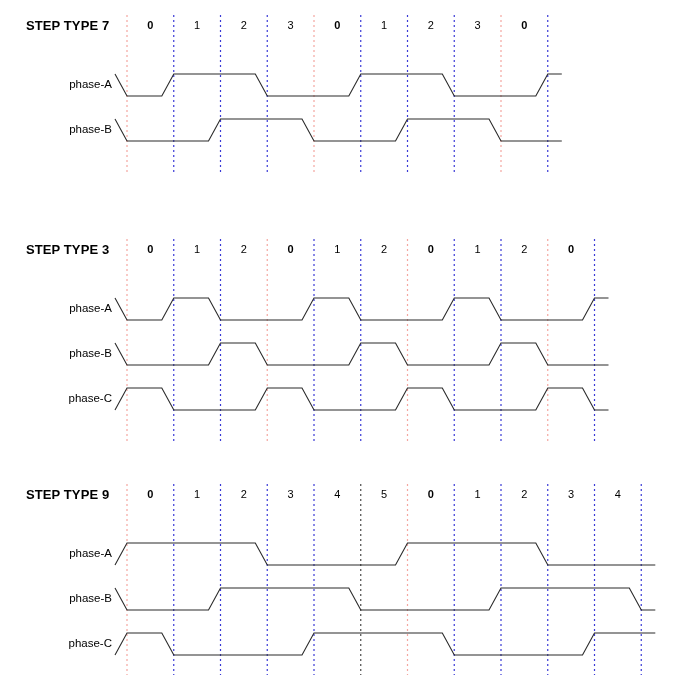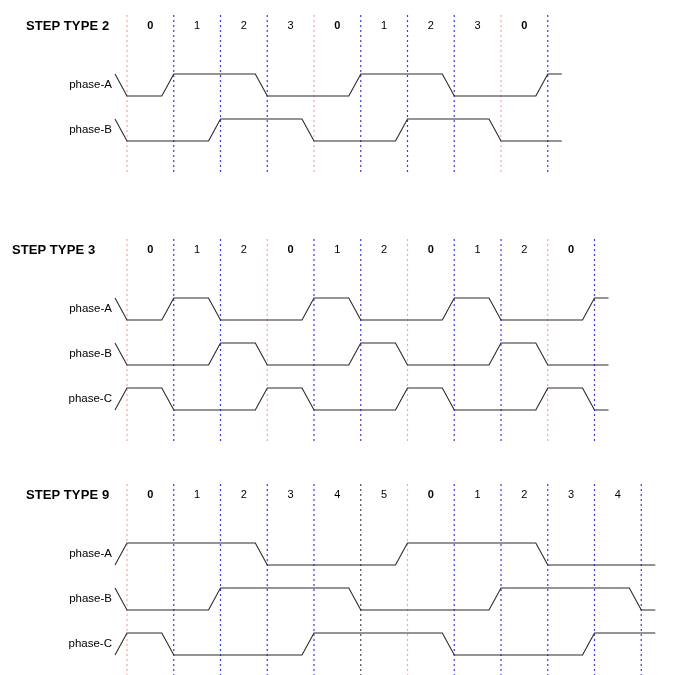--- a/index.html
+++ b/index.html
@@ -39,21 +39,21 @@
   .wave{fill:none;stroke:#2b2b2b;stroke-width:1.1;stroke-linejoin:miter;stroke-linecap:butt;}
   .gl-red{stroke:#f4a6a0;stroke-width:1.2;stroke-dasharray:2 3;}
   .gl-blue{stroke:#3a3ad6;stroke-width:1.2;stroke-dasharray:2 3;}
   .gl-black{stroke:#4a4a4a;stroke-width:1.2;stroke-dasharray:2 3;}
 </style>
 </head>
 <body>
 
 <div id="root">
     <div class="diagram" style="top: 12px; height: 182px;">
-      <div class="title" style="left: 26px; top: 6px;">STEP TYPE 2</div>
+      <div class="title" style="left: 26px; top: 6px;">STEP TYPE 7</div>
       <div class="step-num bold" style="left: 130.375px; top: 7px; width: 40px;">0</div>
       <div class="step-num" style="left: 177.125px; top: 7px; width: 40px;">1</div>
       <div class="step-num" style="left: 223.875px; top: 7px; width: 40px;">2</div>
       <div class="step-num" style="left: 270.625px; top: 7px; width: 40px;">3</div>
       <div class="step-num bold" style="left: 317.375px; top: 7px; width: 40px;">0</div>
       <div class="step-num" style="left: 364.125px; top: 7px; width: 40px;">1</div>
       <div class="step-num" style="left: 410.875px; top: 7px; width: 40px;">2</div>
       <div class="step-num" style="left: 457.625px; top: 7px; width: 40px;">3</div>
       <div class="step-num bold" style="left: 504.375px; top: 7px; width: 40px;">0</div>
       <div class="phase-label" style="left: -8px; width: 120px; top: 66px;">phase-A</div>
@@ -67,21 +67,21 @@
         <line x1="360.75" x2="360.75" y1="3" y2="162" class="gl-blue"></line>
         <line x1="407.5" x2="407.5" y1="3" y2="162" class="gl-blue"></line>
         <line x1="454.25" x2="454.25" y1="3" y2="162" class="gl-blue"></line>
         <line x1="501" x2="501" y1="3" y2="162" class="gl-red"></line>
         <line x1="547.75" x2="547.75" y1="3" y2="162" class="gl-blue"></line>
         <polyline points="115.0,62.0 127.0,84.0 161.8,84.0 173.8,62.0 255.3,62.0 267.3,84.0 348.8,84.0 360.8,62.0 442.3,62.0 454.3,84.0 535.8,84.0 547.8,62.0 547.8,62.0 561.8,62.0" class="wave"></polyline>
         <polyline points="115.0,107.0 127.0,129.0 208.5,129.0 220.5,107.0 302.0,107.0 314.0,129.0 395.5,129.0 407.5,107.0 489.0,107.0 501.0,129.0 547.8,129.0 561.8,129.0" class="wave"></polyline>
       </svg>
     </div>
     <div class="diagram" style="top: 236px; height: 227px;">
-      <div class="title" style="left: 12px; top: 6px;">STEP TYPE 3</div>
+      <div class="title" style="left: 26px; top: 6px;">STEP TYPE 3</div>
       <div class="step-num bold" style="left: 130.375px; top: 7px; width: 40px;">0</div>
       <div class="step-num" style="left: 177.125px; top: 7px; width: 40px;">1</div>
       <div class="step-num" style="left: 223.875px; top: 7px; width: 40px;">2</div>
       <div class="step-num bold" style="left: 270.625px; top: 7px; width: 40px;">0</div>
       <div class="step-num" style="left: 317.375px; top: 7px; width: 40px;">1</div>
       <div class="step-num" style="left: 364.125px; top: 7px; width: 40px;">2</div>
       <div class="step-num bold" style="left: 410.875px; top: 7px; width: 40px;">0</div>
       <div class="step-num" style="left: 457.625px; top: 7px; width: 40px;">1</div>
       <div class="step-num" style="left: 504.375px; top: 7px; width: 40px;">2</div>
       <div class="step-num bold" style="left: 551.125px; top: 7px; width: 40px;">0</div>

